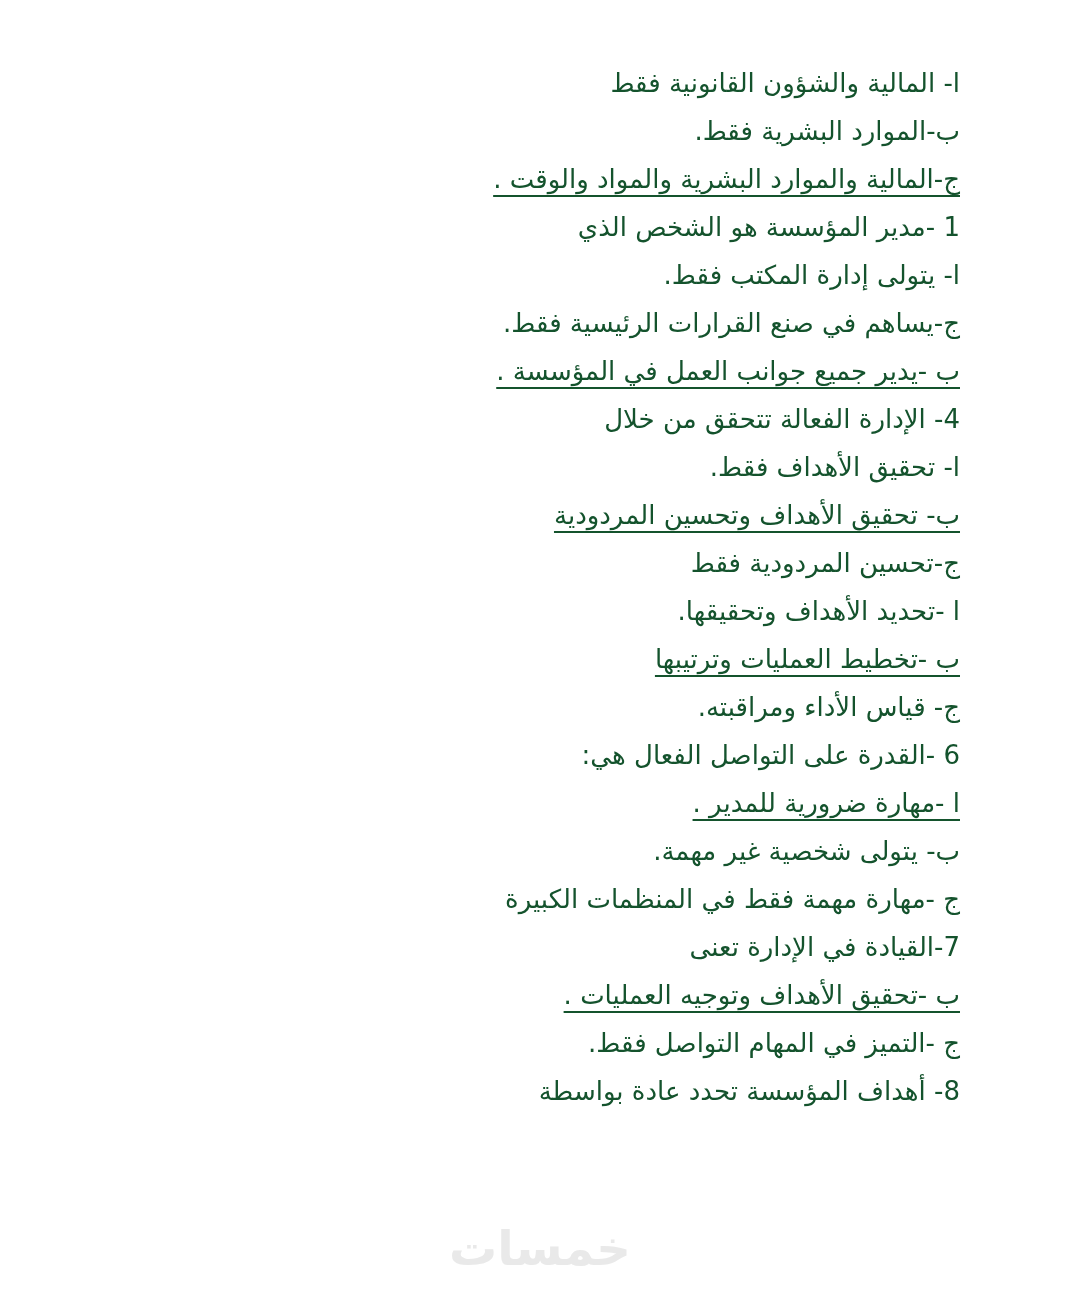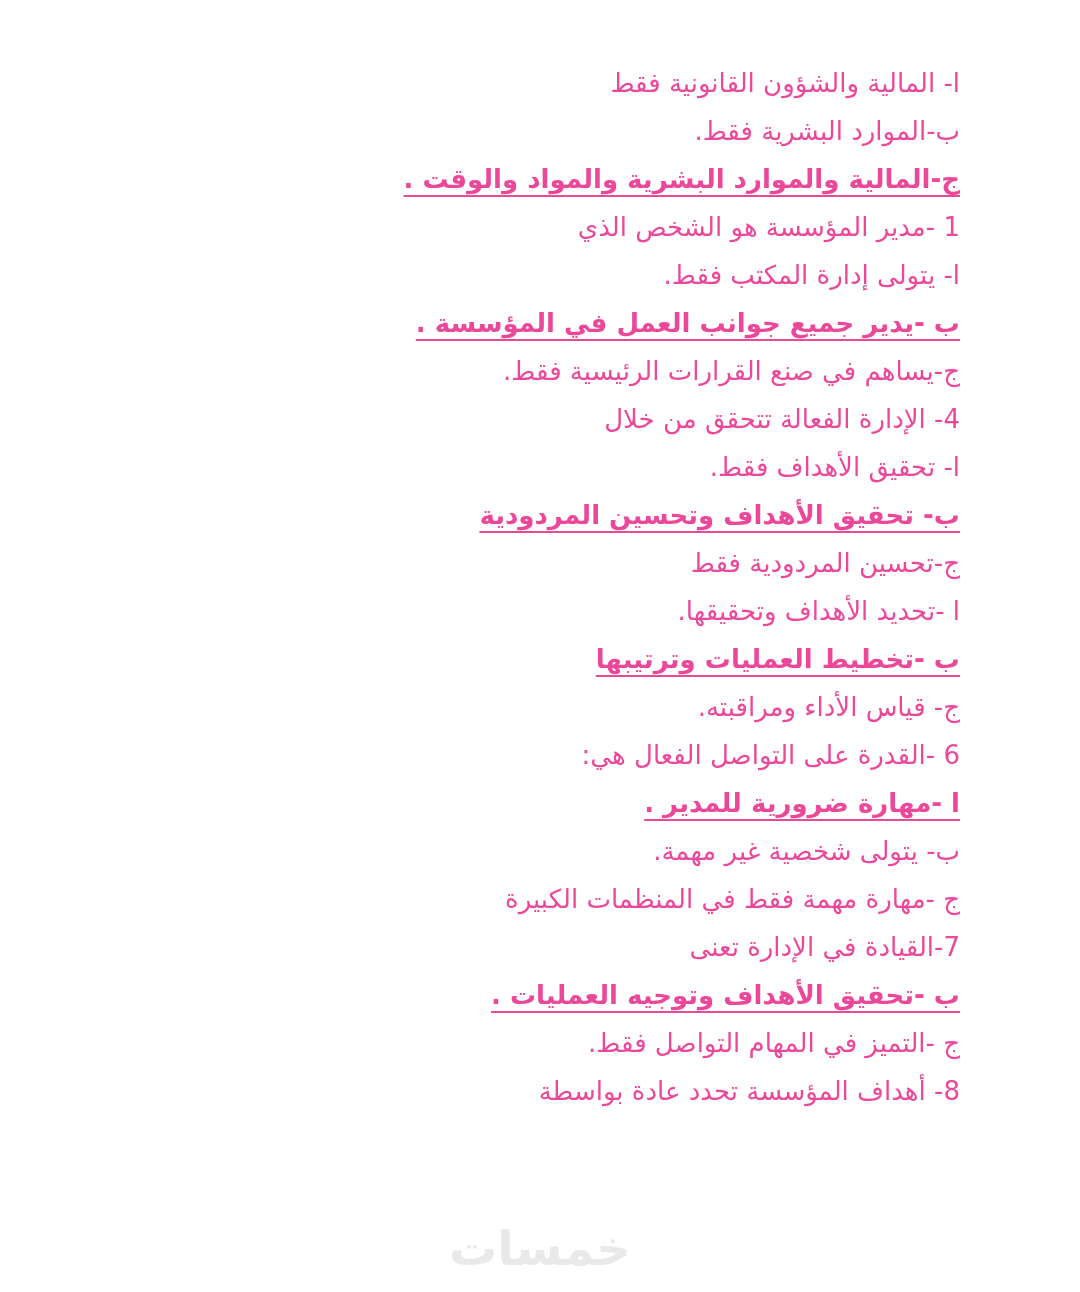--- a/index.html
+++ b/index.html
@@ -20,26 +20,26 @@
     top: 59px;
     right: 120px;
     left: 30px;
     direction: rtl;
     text-align: right;
   }
   .line {
     height: 48px;
     line-height: 48px;
     font-size: 26px;
-    color: #ec4899;
+    color: #14532d;
     white-space: nowrap;
     font-weight: 400;
   }
   .line.answer {
-    font-weight: 700;
+    font-weight: 400;
     text-decoration: underline;
     text-decoration-thickness: 2px;
     text-underline-offset: 7px;
   }
   .watermark {
     position: absolute;
     top: 1222px;
     left: 0;
     right: 0;
     text-align: center;
@@ -55,22 +55,22 @@
 </head>
 <body>
 
 <div class="page">
   <div class="content">
     <div class="line">ا- المالية والشؤون القانونية فقط</div>
     <div class="line">ب-الموارد البشرية فقط.</div>
     <div class="line answer">ج-المالية والموارد البشرية والمواد والوقت .</div>
     <div class="line">1 -مدير المؤسسة هو الشخص الذي</div>
     <div class="line">ا- يتولى إدارة المكتب فقط.</div>
+    <div class="line">ج-يساهم في صنع القرارات الرئيسية فقط.</div>
     <div class="line answer">ب -يدير جميع جوانب العمل في المؤسسة .</div>
-    <div class="line">ج-يساهم في صنع القرارات الرئيسية فقط.</div>
     <div class="line">4- الإدارة الفعالة تتحقق من خلال</div>
     <div class="line">ا- تحقيق الأهداف فقط.</div>
     <div class="line answer">ب- تحقيق الأهداف وتحسين المردودية</div>
     <div class="line">ج-تحسين المردودية فقط</div>
     <div class="line">ا -تحديد الأهداف وتحقيقها.</div>
     <div class="line answer">ب -تخطيط العمليات وترتيبها</div>
     <div class="line">ج- قياس الأداء ومراقبته.</div>
     <div class="line">6 -القدرة على التواصل الفعال هي:</div>
     <div class="line answer">ا -مهارة ضرورية للمدير .</div>
     <div class="line">ب- يتولى شخصية غير مهمة.</div>

